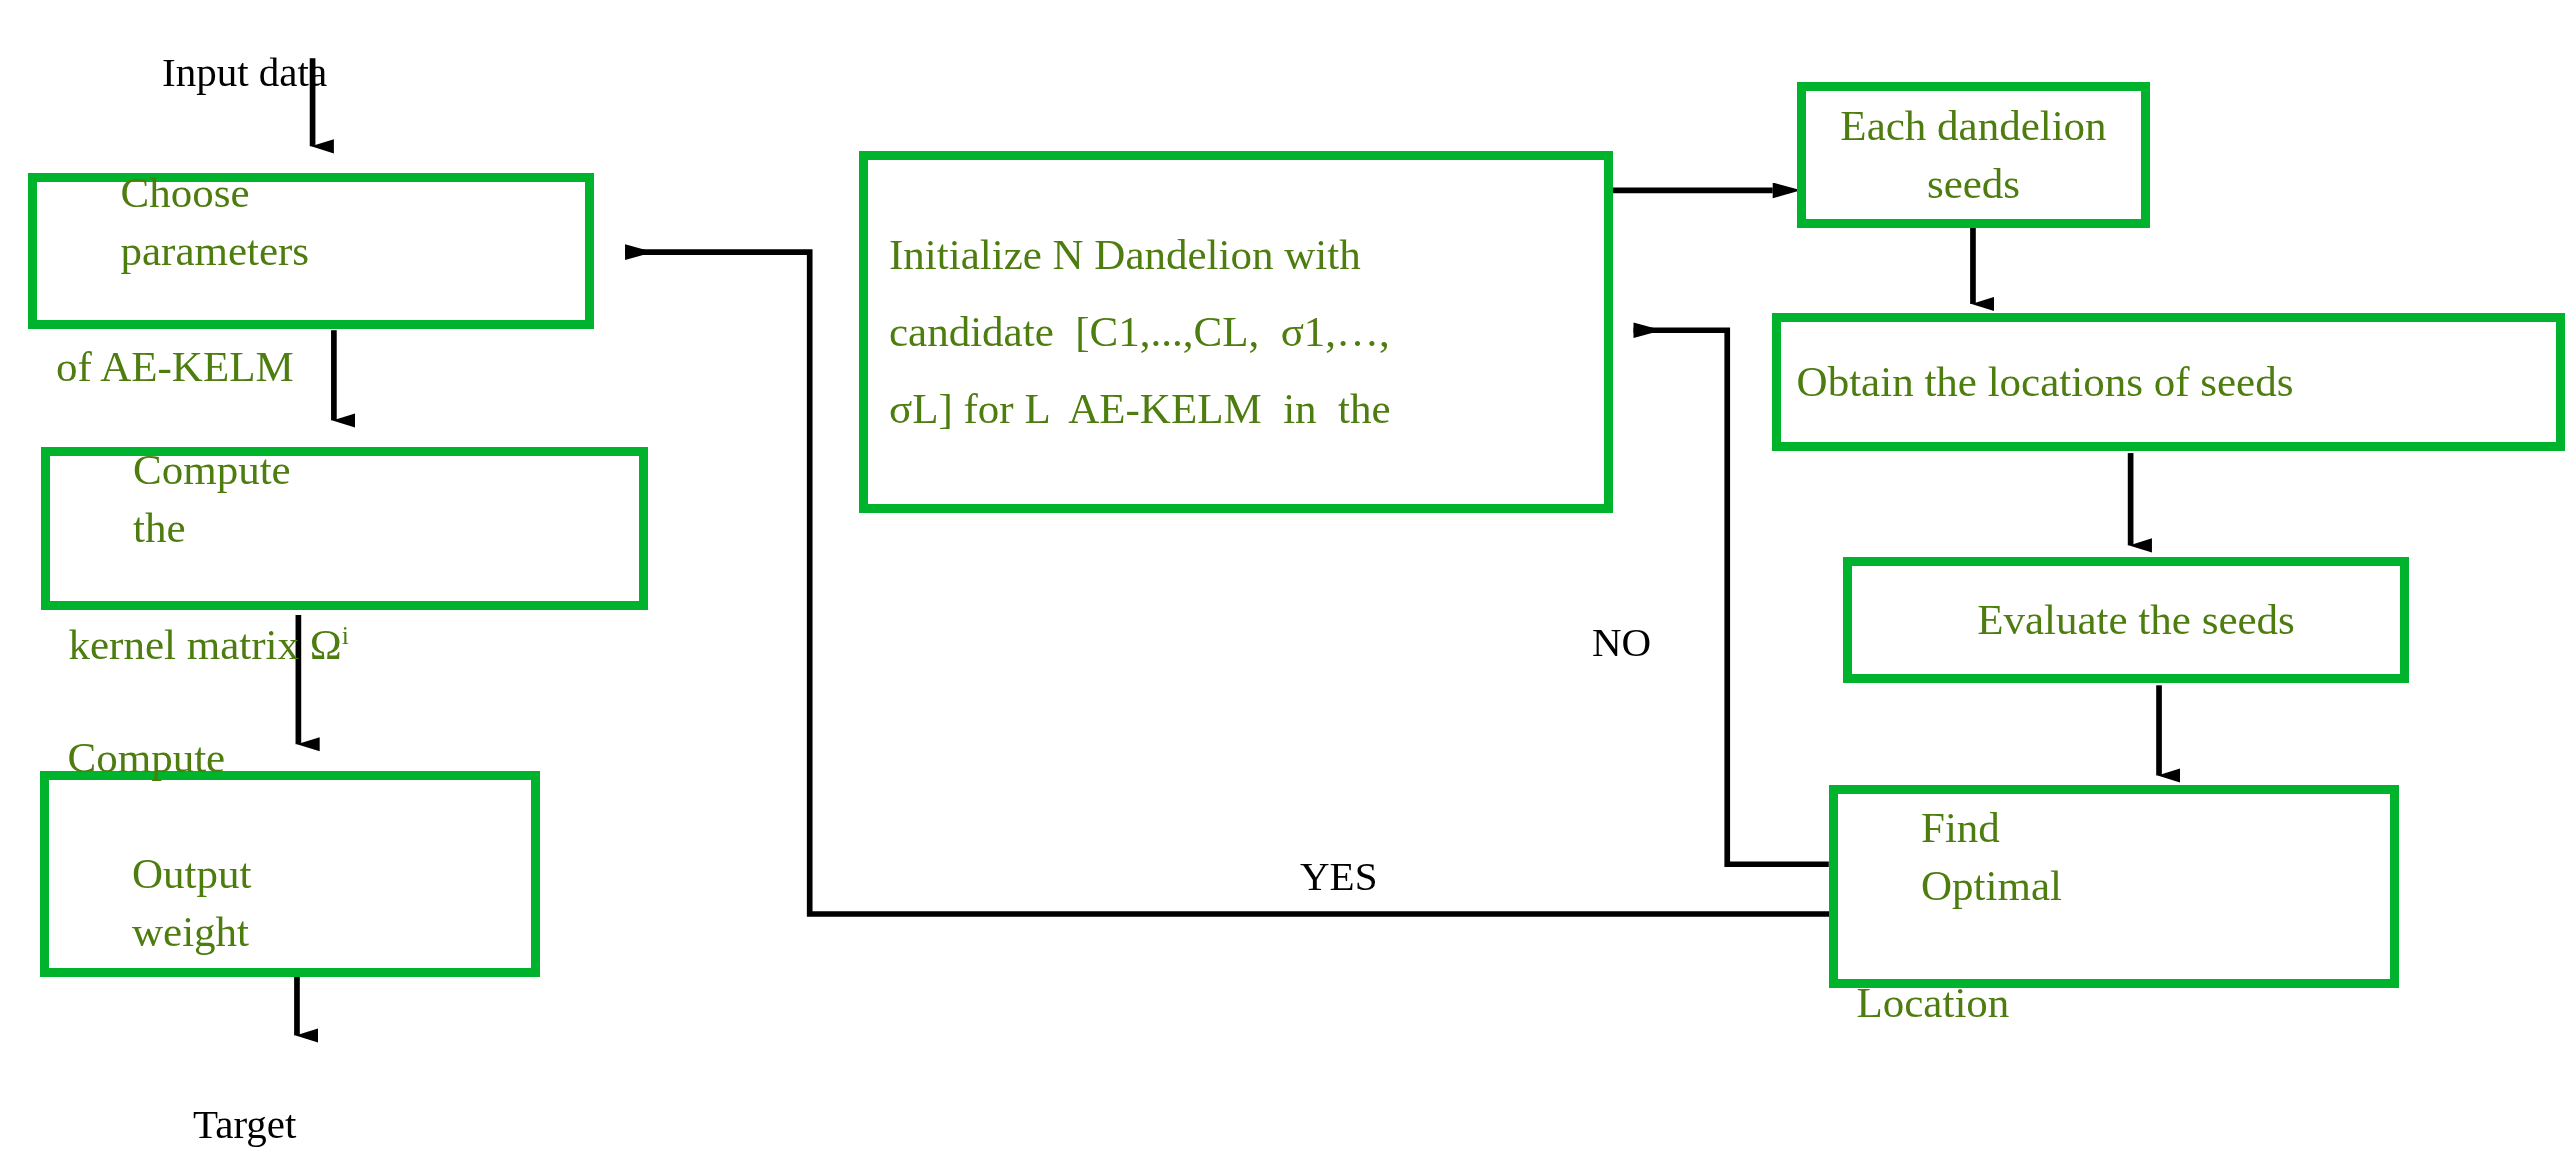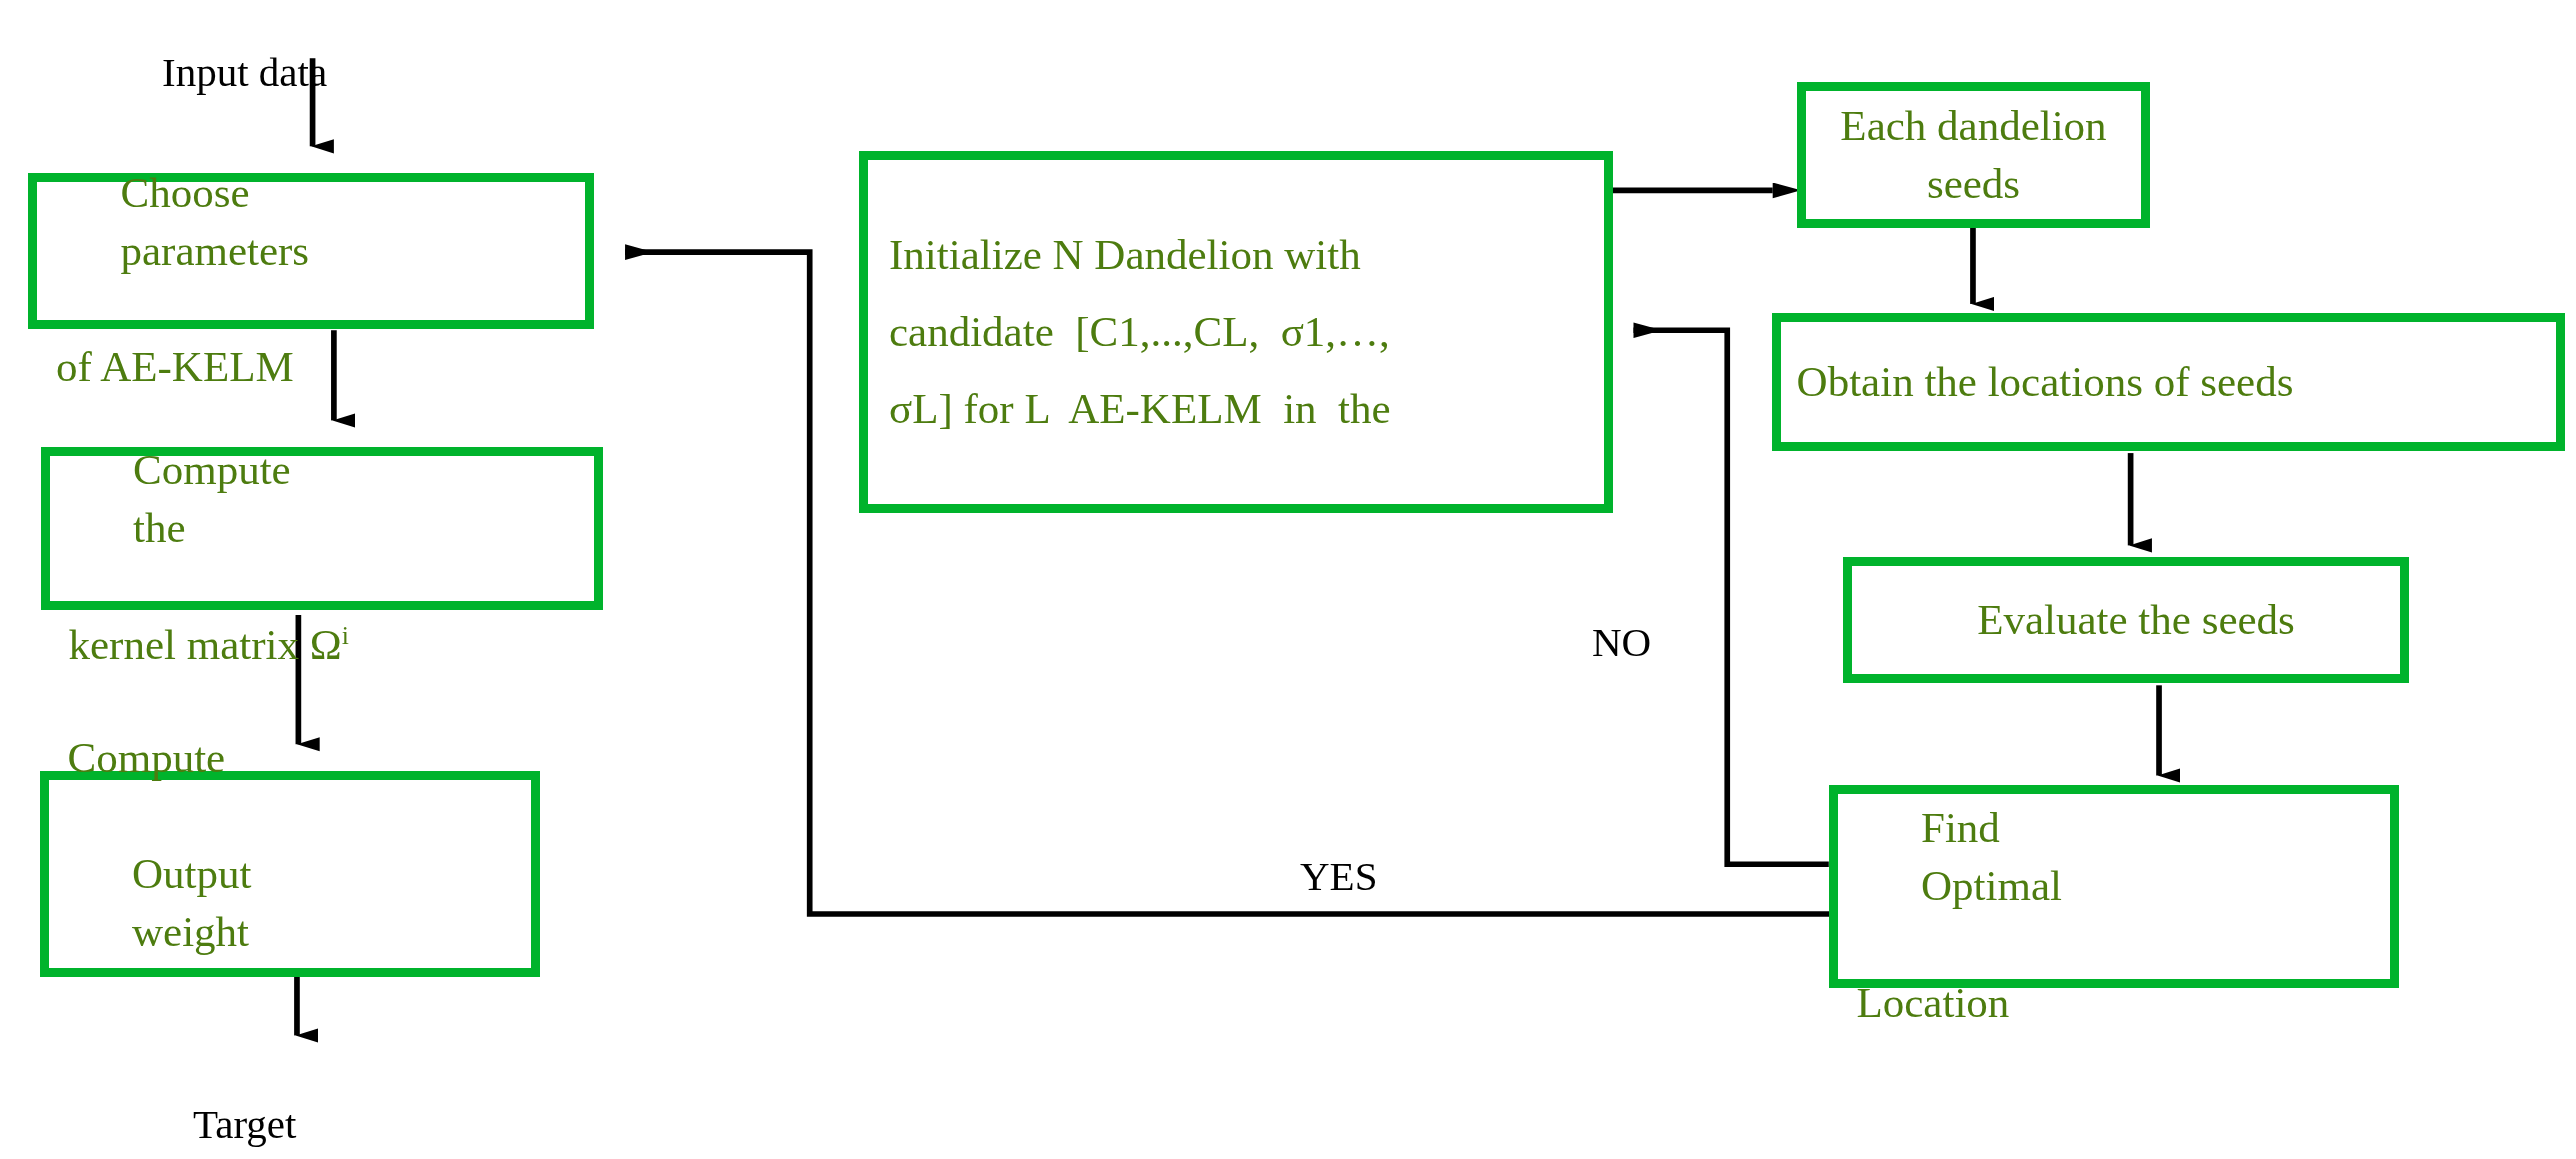--- a/index.html
+++ b/index.html
@@ -40,21 +40,21 @@
   }
   .free-label {
     position: absolute;
     color: #000000;
     font-family: "Liberation Serif", "DejaVu Serif", serif;
     white-space: nowrap;
   }
 
   
   #n-choose   { left: 28px;   top: 173px;  width: 566px;  height: 156px; border: 9.2px solid #00b32c; }
-  #n-kernel   { left: 41px;   top: 447px;  width: 562px;  height: 163px; border: 9.2px solid #00b32c; }
+  #n-kernel   { left: 41px;   top: 447px;  width: 607px;  height: 163px; border: 9.2px solid #00b32c; }
   #n-weight   { left: 40px;   top: 771px; width: 500px;  height: 206px; border: 9.2px solid #00b32c; }
   #n-init     { left: 859px; top: 151px;  width: 754px; height: 362px; border: 9.2px solid #00b32c; gap: 19px; }
   #n-seeds    { left: 1797px; top: 82px;  width: 353px;  height: 146px; border: 9.2px solid #00b32c; }
   #n-obtain   { left: 1772px; top: 313px;  width: 793px; height: 138px; border: 9.2px solid #00b32c; }
   #n-evaluate { left: 1843px; top: 557px;  width: 566px;  height: 126px; border: 9.2px solid #00b32c; padding-left: 20px; }
   #n-find     { left: 1829px; top: 785px; width: 570px;  height: 203px; border: 9.2px solid #00b32c; }
 
   #n-choose   .txt { font-size: 43px; padding: 0 19px; text-align: justify; }
   #n-kernel   .txt { font-size: 43px; padding: 0 18.5px; text-align: justify; }
   #n-weight   .txt { font-size: 43px; padding: 0 18.5px; text-align: justify; }

